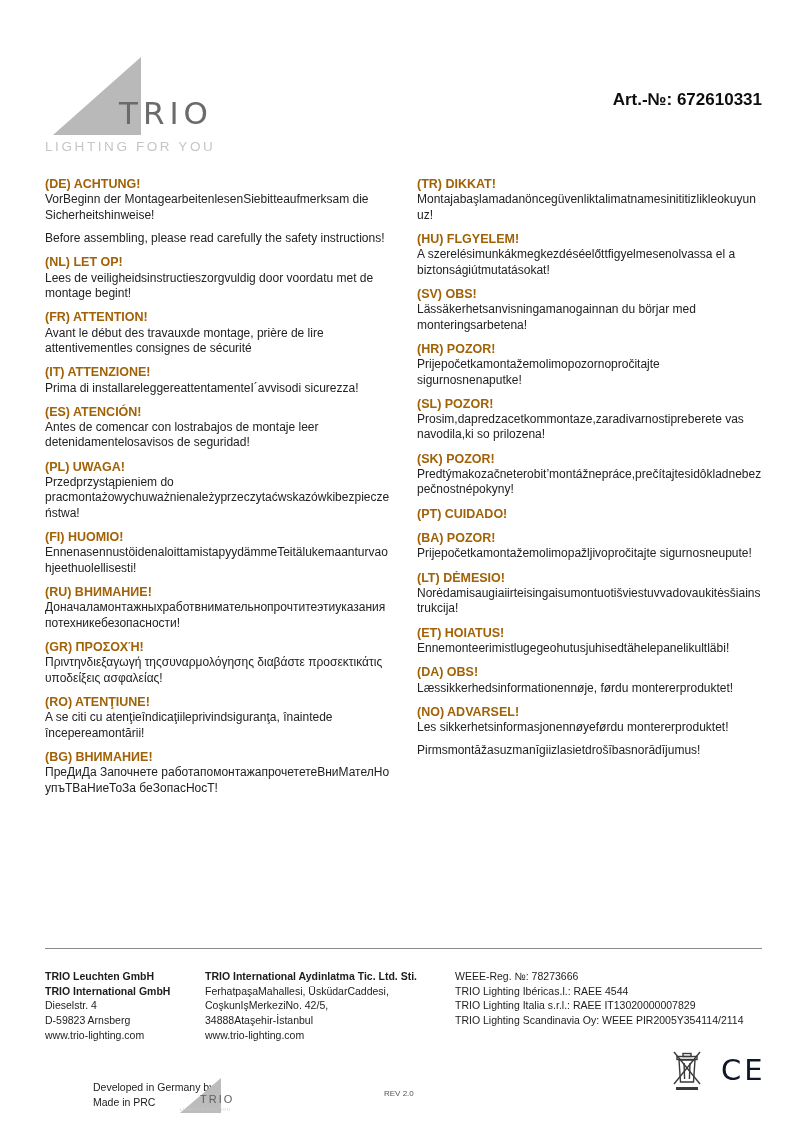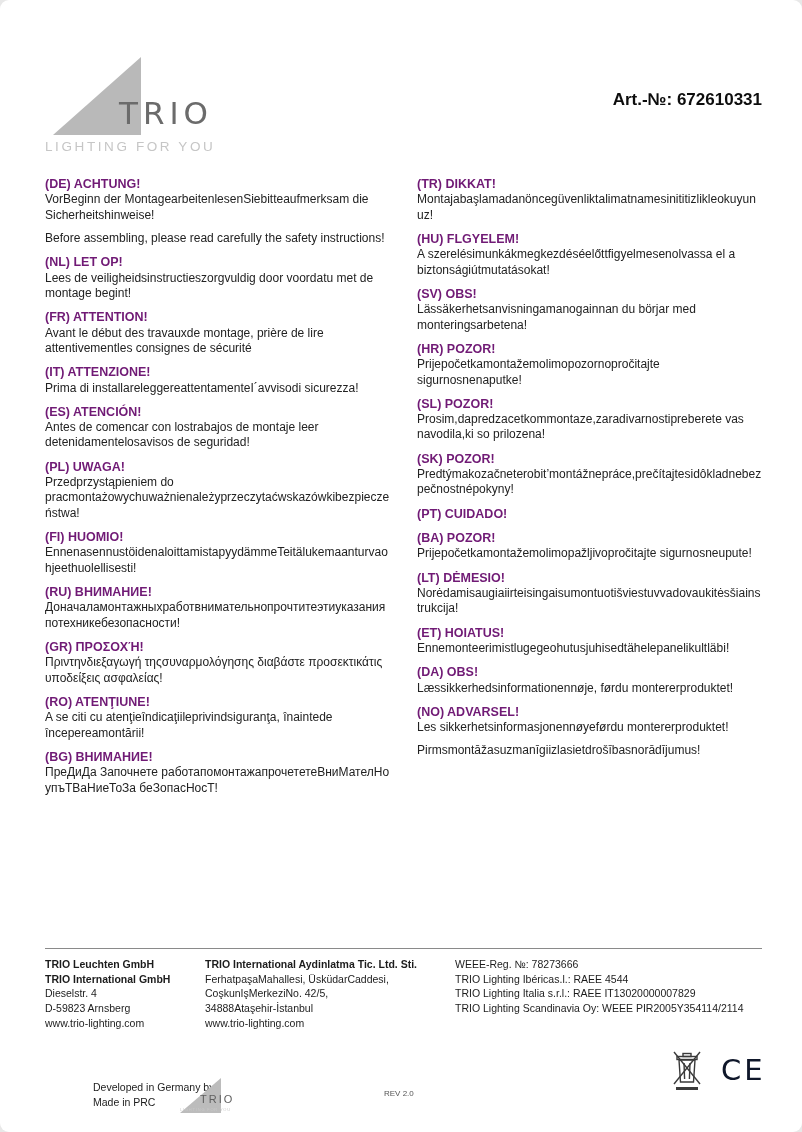--- a/index.html
+++ b/index.html
@@ -1,36 +1,36 @@
 <!DOCTYPE html>
 <html><head>
 <meta charset="utf-8">
 <style>
   * { margin:0; padding:0; box-sizing:border-box; }
   html,body { background:#e8e8e8; }
   body { font-family:"Liberation Sans","DejaVu Sans",sans-serif; color:#1c1c1c; }
   .page {
     position:relative; width:802px; height:1132px; margin:0 auto;
-    background:#ffffff; overflow:hidden;border-radius:9px;
+    background:#ffffff; overflow:hidden;
   }
   
   .header { position:absolute; top:55px; left:45px; right:40px; display:flex; justify-content:space-between; }
   .logo { position:relative; width:175px; height:102px; }
   .logo-tri { position:absolute; left:8px; top:0; }
   .logo-text { position:absolute; left:74px; top:40px; font-size:31px; color:#6b6b6b; letter-spacing:5px; font-family:"DejaVu Sans",sans-serif; }
   .logo-tag { position:absolute; left:0; top:84px; font-size:13.5px; color:#c6c6c6; letter-spacing:2.6px; white-space:nowrap; }
   .artno { margin-top:35px; font-size:17px; font-weight:bold; color:#0d0d0d; }
   
   .columns { position:absolute; top:176px; left:45px; right:40px; display:flex; gap:27px; height:772px; overflow:hidden; }
   .col { flex:1; min-width:0; }
   .entry { margin-bottom:8px; }
-  .entry h3 { font-size:12.5px; line-height:1.3; font-weight:bold; color:#701a75; }
+  .entry h3 { font-size:12.5px; line-height:1.3; font-weight:bold; color:#a16207; }
   .entry p { font-size:12px; line-height:1.28; color:#222; overflow-wrap:break-word; word-wrap:break-word; }
   
-  .footer { position:absolute; top:948px; left:45px; right:40px; border-top:1px solid #8a8a8a; padding-top:8px; display:flex; }
+  .footer { position:absolute; top:948px; left:45px; right:40px; border-top:1px solid #8a8a8a; padding-top:20px; display:flex; }
   .footer .fcol { font-size:10.5px; line-height:1.4; color:#1c1c1c; }
   .fcol1 { width:160px; }
   .fcol2 { width:250px; }
   .fcol3 { flex:1; }
   .bold { font-weight:bold; }
   
   .dev { position:absolute; left:47px; top:1080px; font-size:10.5px; line-height:1.45; color:#1c1c1c;margin-left:46px; }
   .rev { position:absolute; left:384px; top:1089px; font-size:8px; color:#555; }
   .logo-sm { position:absolute; left:178px; top:1073px; width:70px; height:70px; }
   .logo-sm-tri { position:absolute; left:0; top:2px; }

